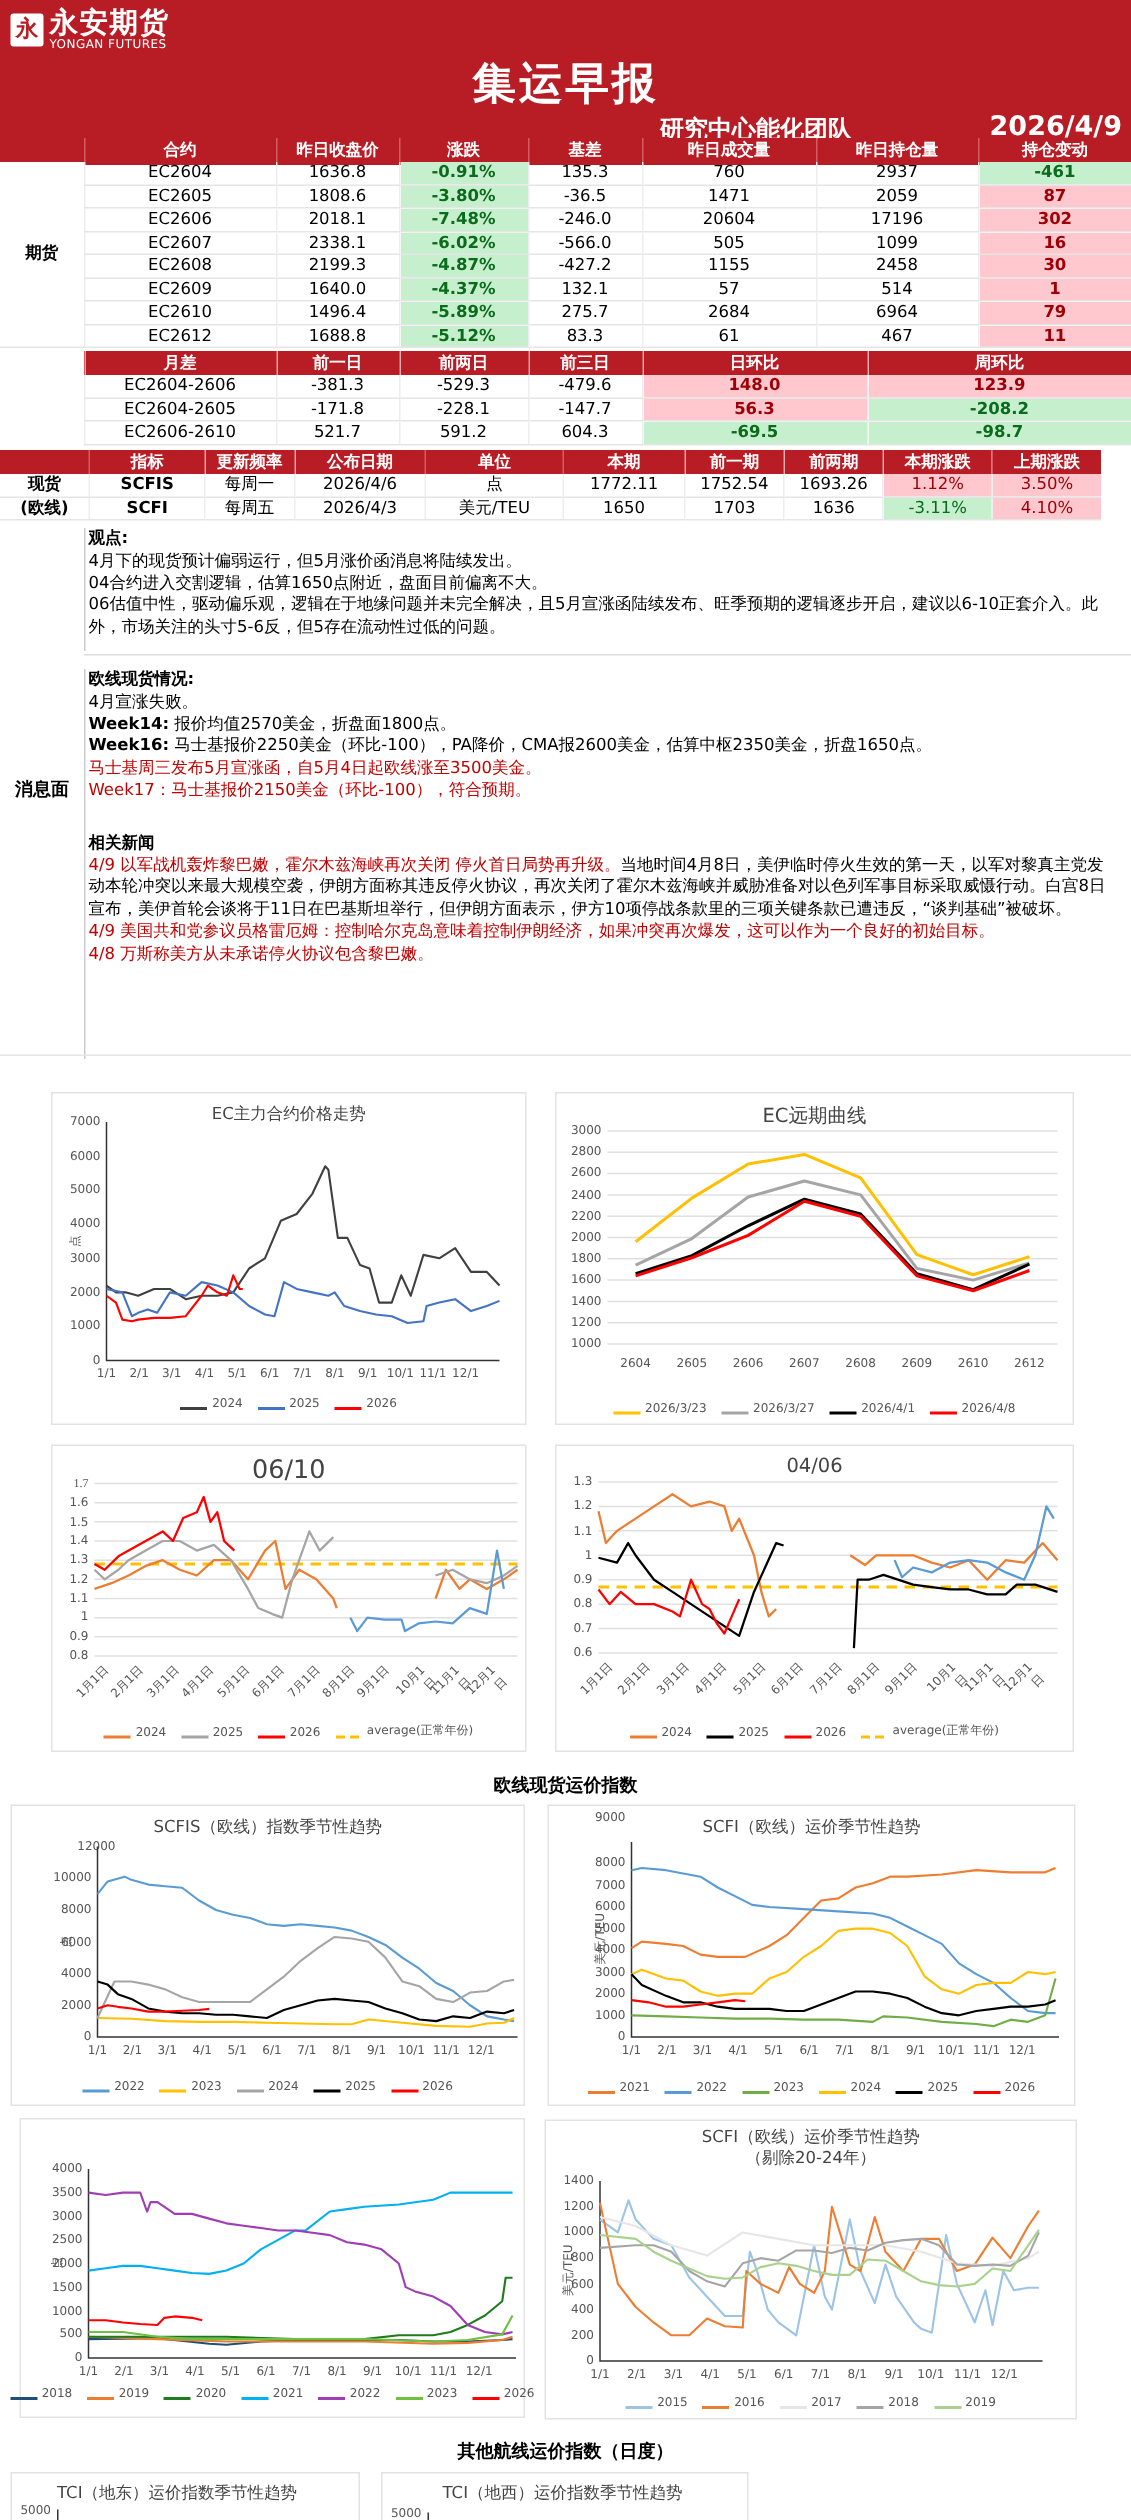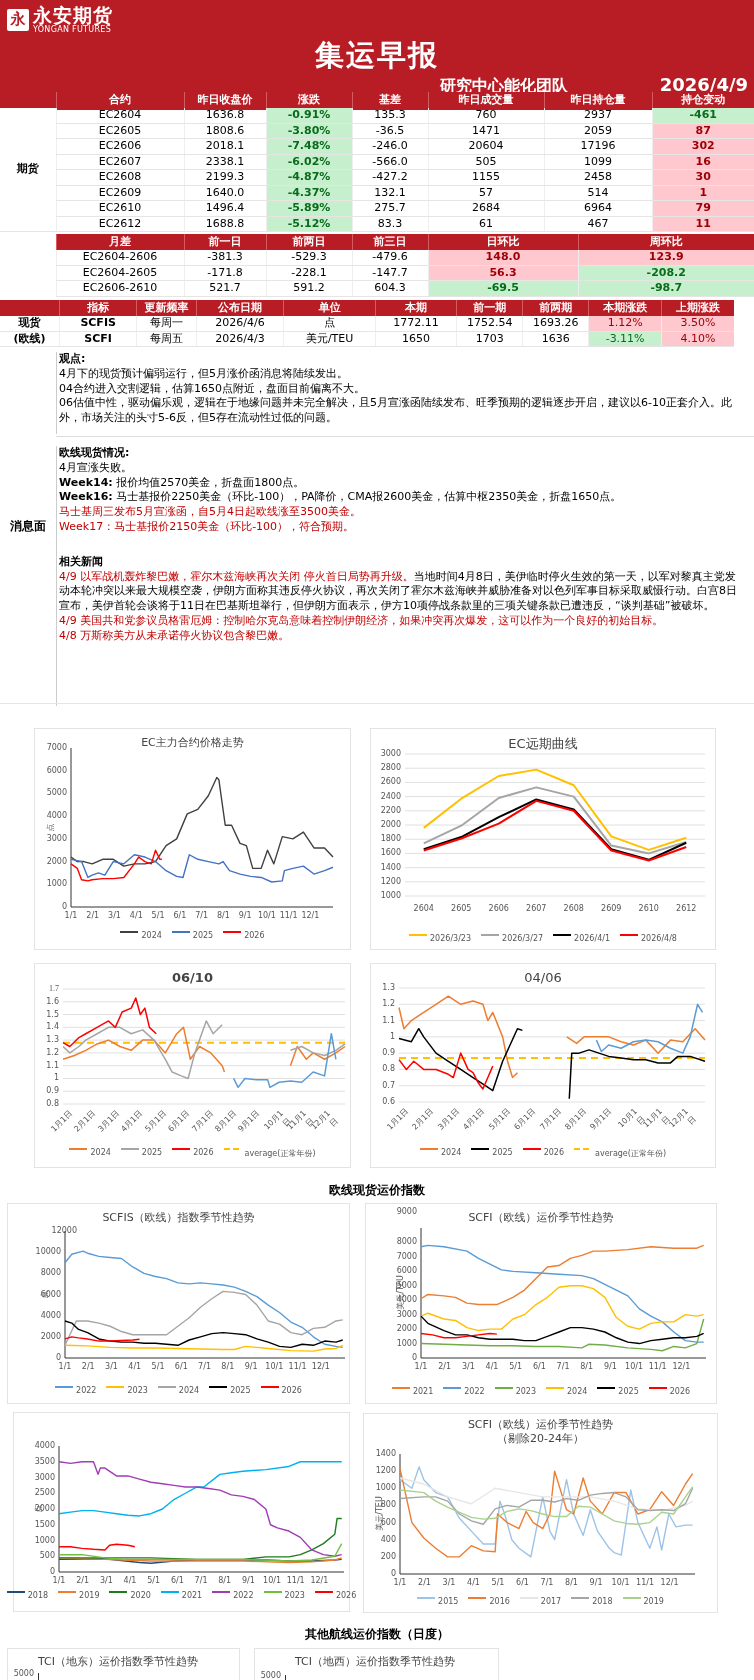--- a/index.html
+++ b/index.html
@@ -22,21 +22,21 @@
 .sec{position:absolute;left:0;width:754px}
 .textbox{position:absolute;left:56px;width:698px;border-left:1px solid #ccc;padding-left:2px;font-size:11px;line-height:14.8px}
 .red{color:#c00000}
 .b{font-weight:bold}
 .lbl{position:absolute;left:0;width:56px;text-align:center;font-weight:bold;font-size:12px}
 .chart{position:absolute;border:1px solid #e3e3e3;background:#fff}
 .ctitle{position:absolute;width:100%;text-align:center;font-size:11px;color:#444}
 .ytick{position:absolute;font-size:8px;color:#555;text-align:right;width:30px}
 .xtick{position:absolute;font-size:8px;color:#555;text-align:center;width:28px}
 .legend{position:absolute;width:100%;display:flex;justify-content:center;gap:10px;font-size:8px;color:#555}
-.legend span{display:flex;align-items:flex-start;gap:3px}
+.legend span{display:flex;align-items:flex-end;gap:3px}
 .legend i{display:inline-block;width:18px;height:2px}
 .sect-title{position:absolute;left:0;width:754px;text-align:center;font-weight:bold;font-size:12px}
 svg{position:absolute;overflow:visible}
 </style>
 </head>
 <body>
 
 <div class="header">
   <div class="logo">
     <div class="logo-box">永</div>
@@ -387,21 +387,21 @@
         <b style="font-weight:normal">2026/4/1</b>
       </span>
       <span>
         <i style="background: rgb(255, 0, 0);"></i>
         <b style="font-weight:normal">2026/4/8</b>
       </span>
     </div>
   </div>
 <div class="chart" style="left:34px;top:963px;width:317px;height:205px">
     <div id="c2"></div>
-    <div class="ctitle" style="top: 6px; font-size: 13px; font-weight: bold;">06/10</div>
+    <div class="ctitle" style="top: 6px; font-size: 17px;">06/10</div>
     <div class="ytick" style="left: -6px; top: 20px; font-family: Liberation Serif, serif;">1.7</div>
     <div class="ytick" style="left: -6px; top: 32.7778px;">1.6</div>
     <div class="ytick" style="left: -6px; top: 45.5556px;">1.5</div>
     <div class="ytick" style="left: -6px; top: 58.3333px;">1.4</div>
     <div class="ytick" style="left: -6px; top: 71.1111px;">1.3</div>
     <div class="ytick" style="left: -6px; top: 83.8889px;">1.2</div>
     <div class="ytick" style="left: -6px; top: 96.6667px;">1.1</div>
     <div class="ytick" style="left: -6px; top: 109.444px;">1</div>
     <div class="ytick" style="left: -6px; top: 122.222px;">0.9</div>
     <div class="ytick" style="left: -6px; top: 135px;">0.8</div>

